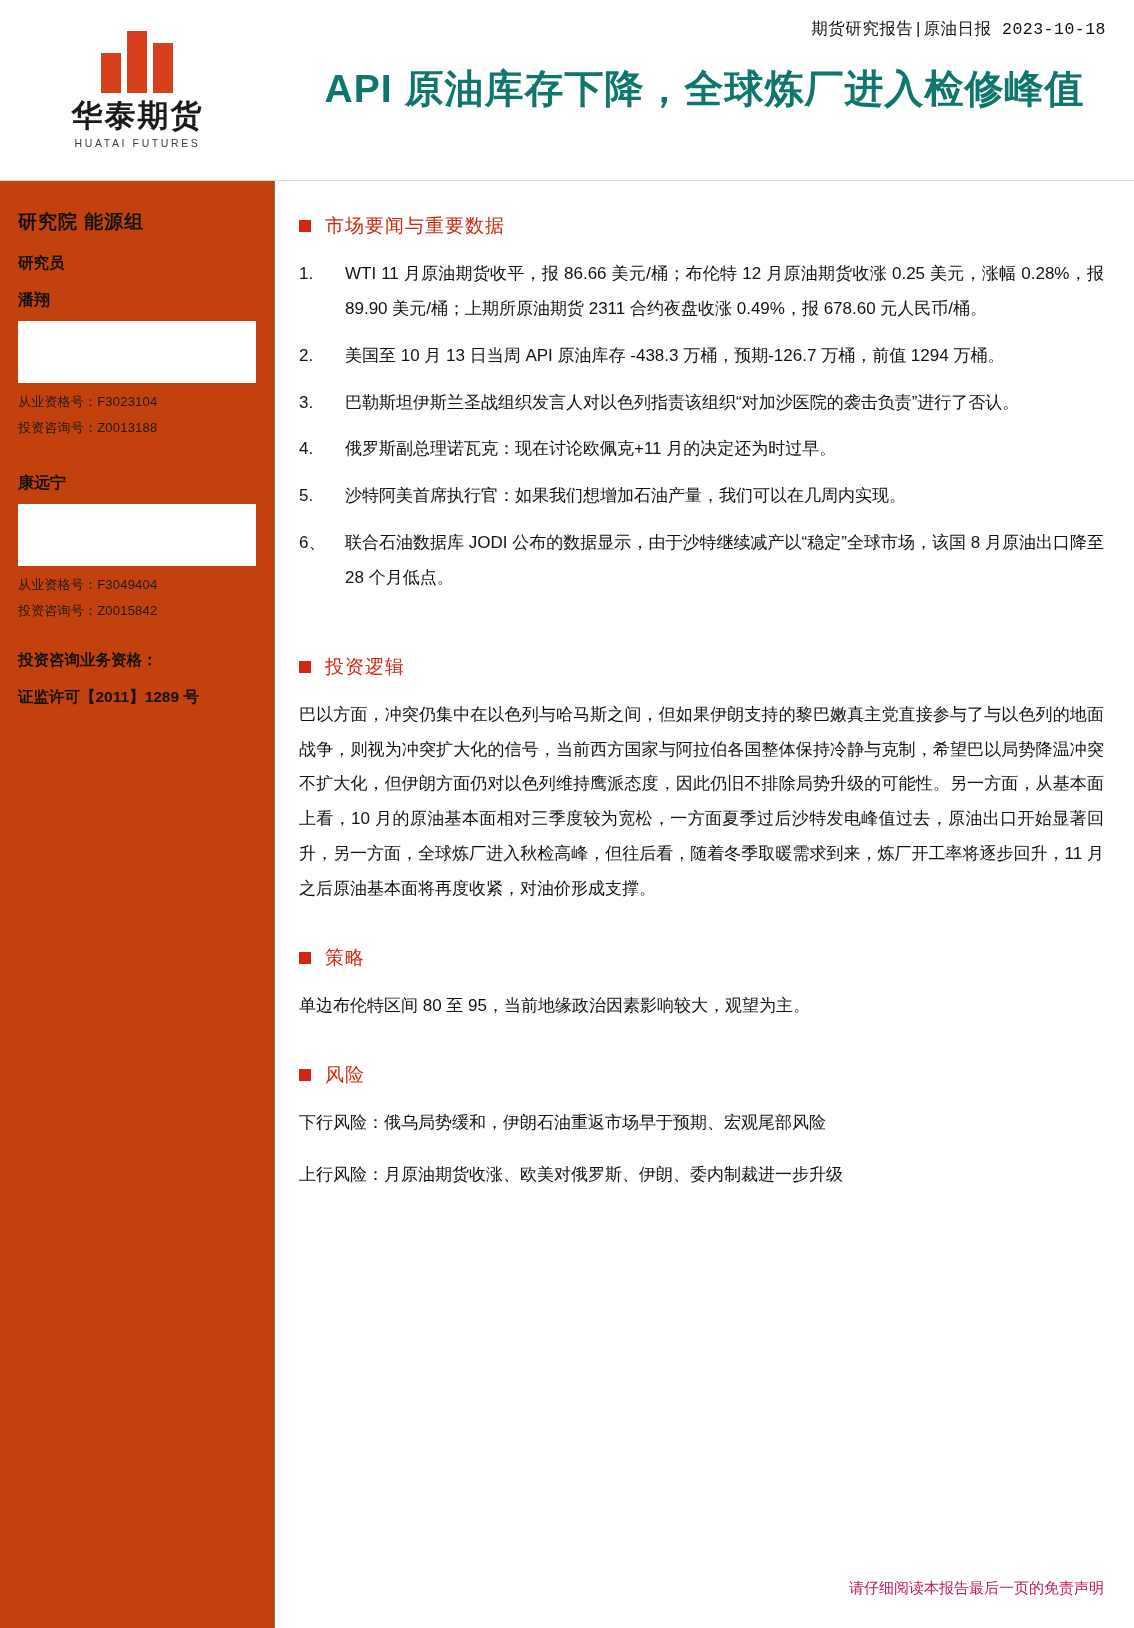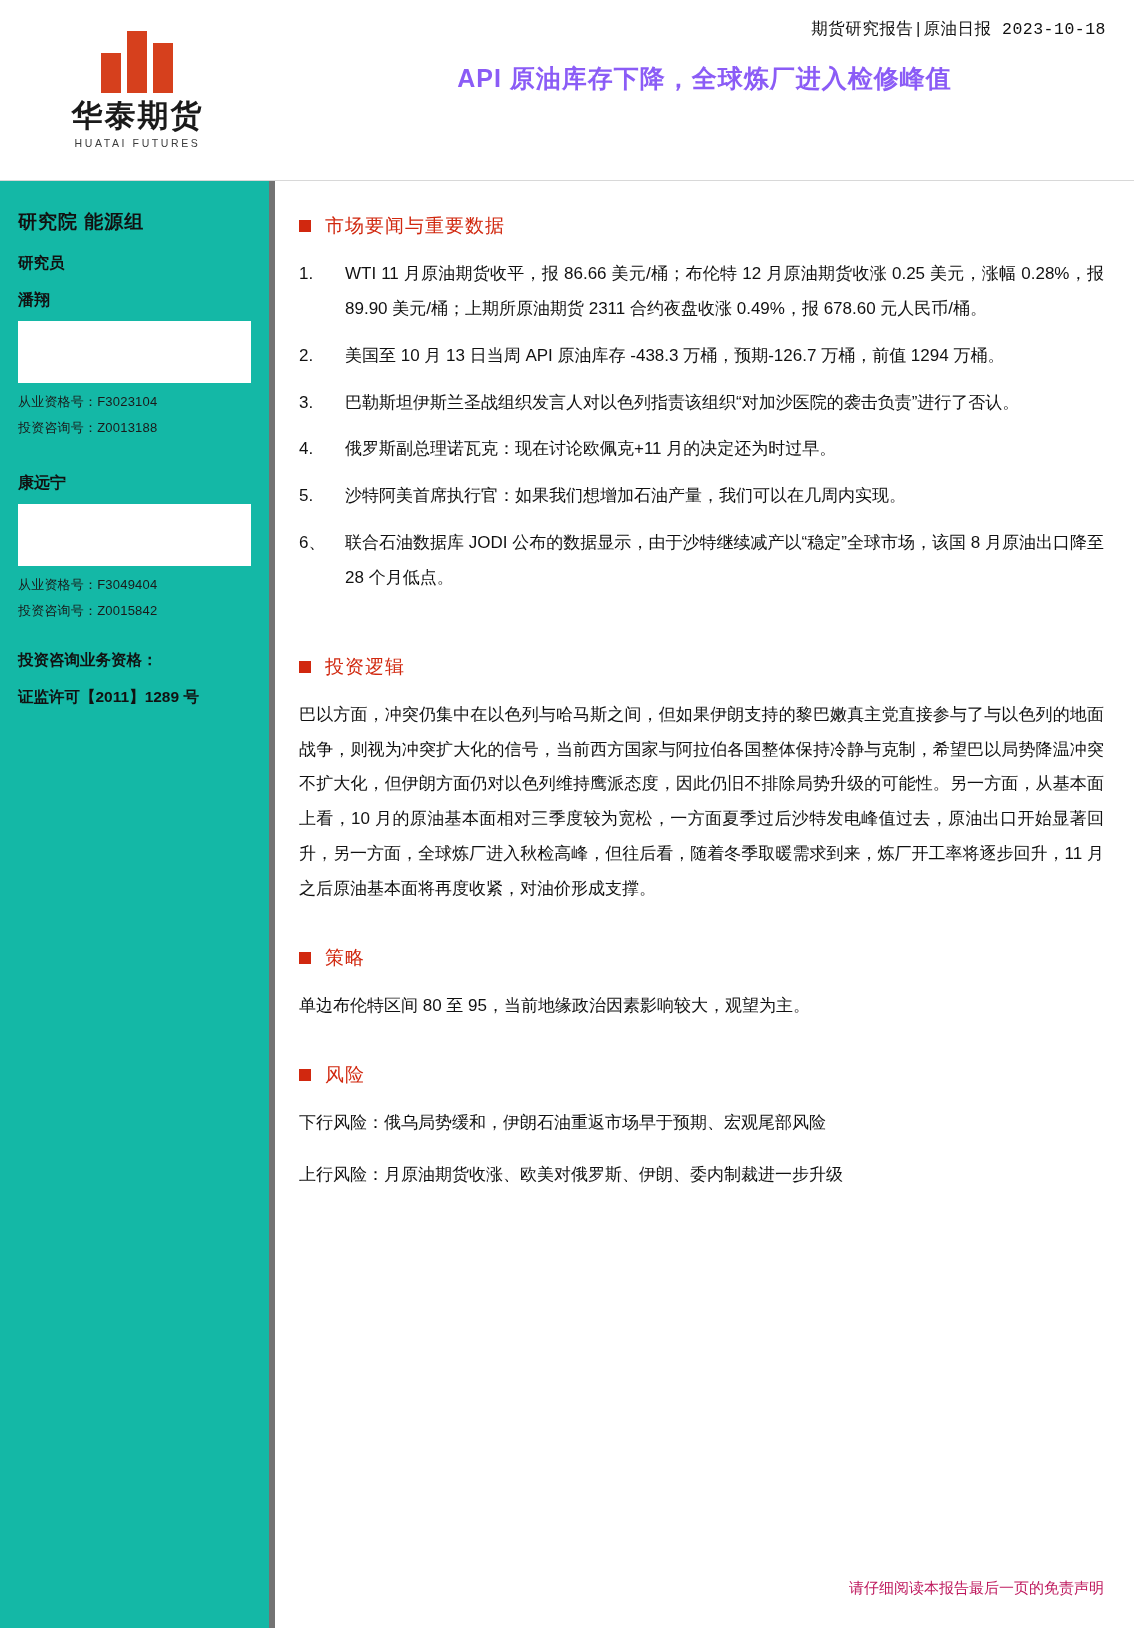--- a/index.html
+++ b/index.html
@@ -81,37 +81,37 @@
     color: #111;
     letter-spacing: 0.5px;
     font-family: Liberation Mono, monospace;
     text-align: center;
   }
   .report-title {
     position: absolute;
     left: 0; right: 0;
     top: 62px;
     text-align: center;
-    color: #8b5cf6;
-    font-size: 25px;
+    color: #0f766e;
+    font-size: 39px;
     font-weight: bold;
     letter-spacing: 1px;
   }
 
   
   .body-wrap {
     display: flex;
     height: 1447px;
   }
   .sidebar {
     width: 275px;
-    background: #14b8a6;
+    background: #c2410c;
     padding: 28px 18px 0 18px;
     box-sizing: border-box;
-    border-right: 6px solid #737373;
+    border-right: 1px solid #737373;
   }
   .sb-dept {
     font-size: 19px;
     font-weight: bold;
     color: #111;
     letter-spacing: 1px;
     margin-bottom: 18px;
   }
   .sb-role {
     font-size: 15.5px;

